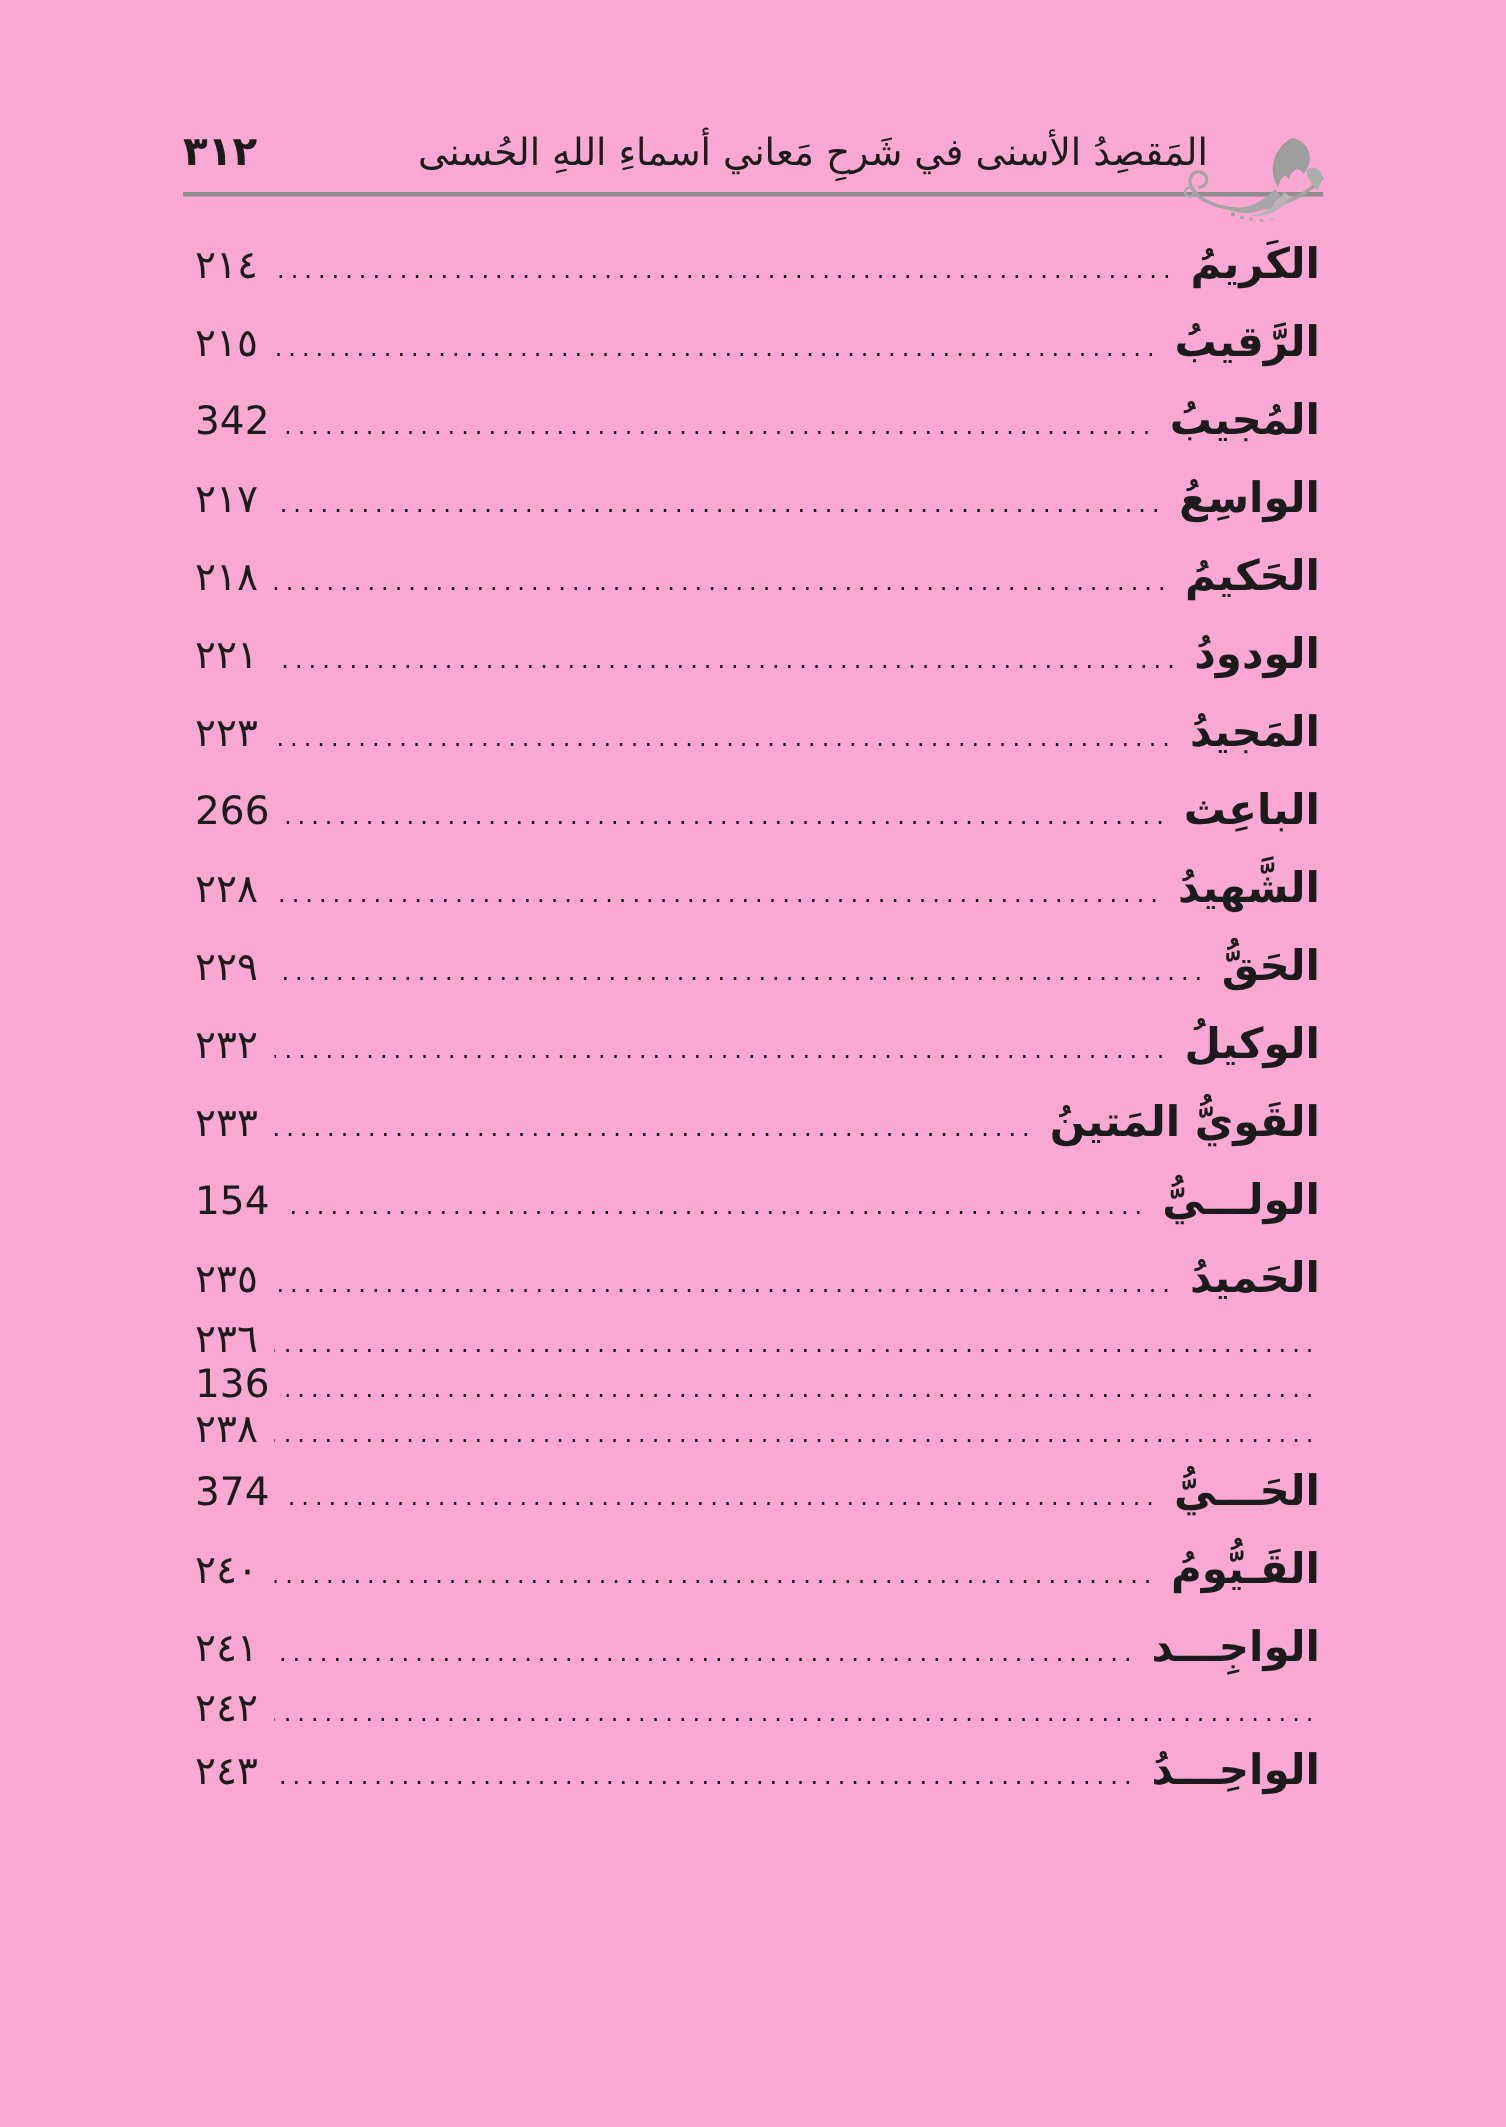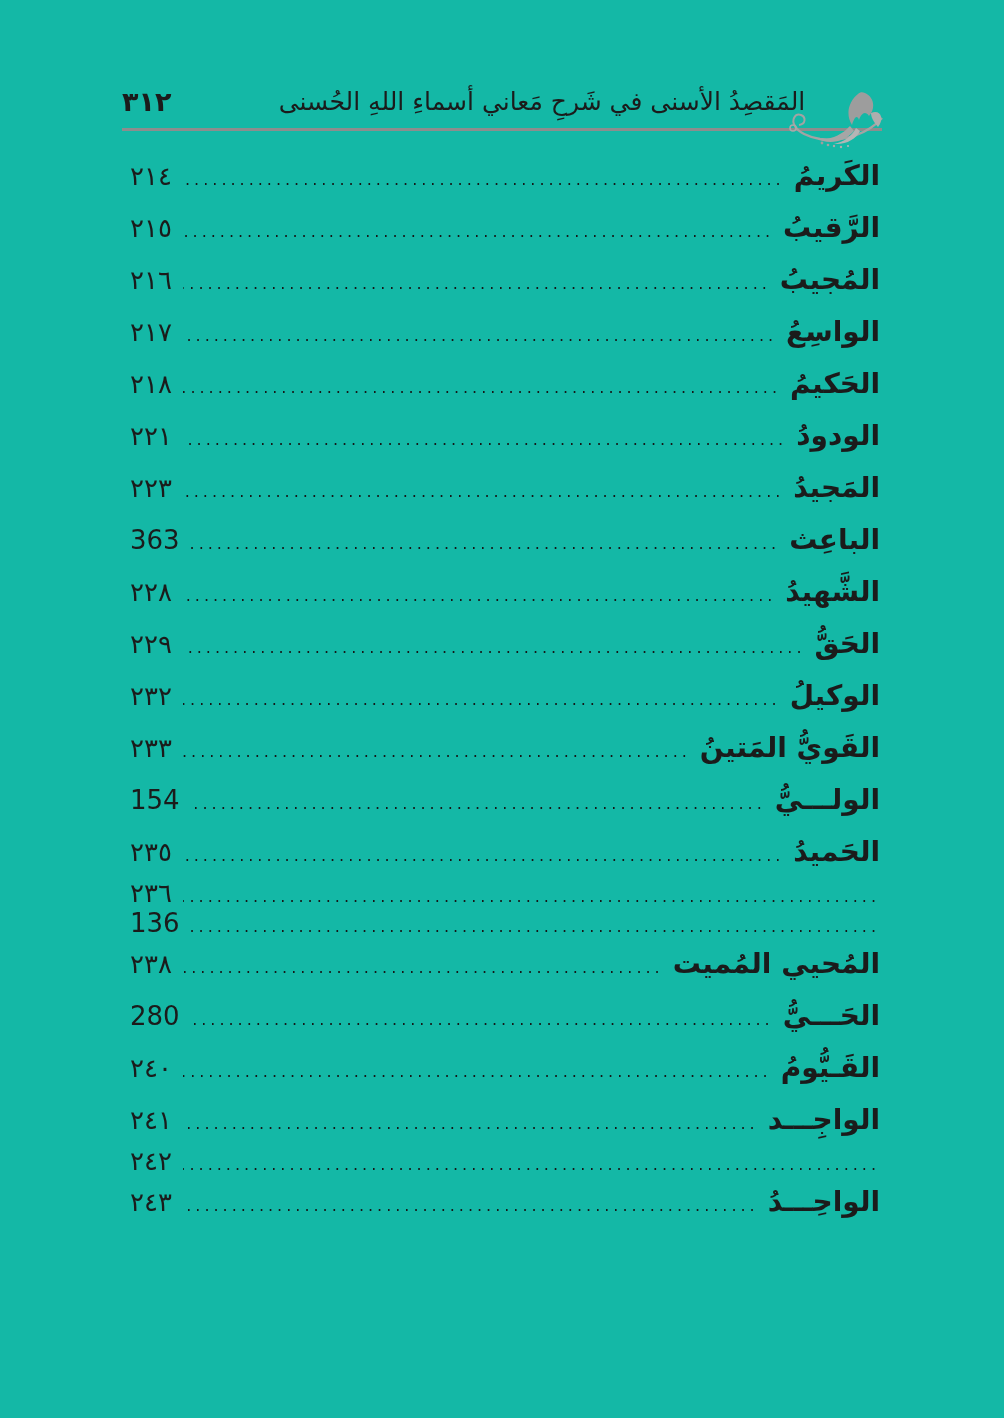--- a/index.html
+++ b/index.html
@@ -1,20 +1,20 @@
 <!DOCTYPE html>
 <html lang="ar" dir="rtl"><head>
 <meta charset="utf-8">
 <style>
   html,body{margin:0;padding:0;background:#e8e8e8;}
   .page{
     position:relative;
     width:1004px;height:1418px;
     margin:0 auto;
-    background:#14b8a6;
+    background:#f9a8d4;
     font-family:"DejaVu Sans",sans-serif;
     color:#1b1b1b;
     direction:rtl;
     overflow:hidden;
   }
   
   .header{
     position:absolute;
     top:76px;right:122px;left:122px;
     height:58px;
@@ -122,21 +122,21 @@
 
   <div class="toc-row">
     <span class="toc-name">الرَّقيبُ</span>
     <span class="toc-dots"></span>
     <span class="toc-page">٢١٥</span>
   </div>
 
   <div class="toc-row">
     <span class="toc-name">المُجيبُ</span>
     <span class="toc-dots"></span>
-    <span class="toc-page">٢١٦</span>
+    <span class="toc-page">342</span>
   </div>
 
   <div class="toc-row">
     <span class="toc-name">الواسِعُ</span>
     <span class="toc-dots"></span>
     <span class="toc-page">٢١٧</span>
   </div>
 
   <div class="toc-row">
     <span class="toc-name">الحَكيمُ</span>
@@ -152,21 +152,21 @@
 
   <div class="toc-row">
     <span class="toc-name">المَجيدُ</span>
     <span class="toc-dots"></span>
     <span class="toc-page">٢٢٣</span>
   </div>
 
   <div class="toc-row">
     <span class="toc-name">الباعِث</span>
     <span class="toc-dots"></span>
-    <span class="toc-page">363</span>
+    <span class="toc-page">266</span>
   </div>
 
   <div class="toc-row">
     <span class="toc-name">الشَّهيدُ</span>
     <span class="toc-dots"></span>
     <span class="toc-page">٢٢٨</span>
   </div>
 
   <div class="toc-row">
     <span class="toc-name">الحَقُّ</span>
@@ -202,29 +202,28 @@
     <span class="toc-dots"></span>
     <span class="toc-page">٢٣٦</span>
   </div>
 
   <div class="toc-row">
     <span class="toc-dots"></span>
     <span class="toc-page">136</span>
   </div>
 
   <div class="toc-row">
-    <span class="toc-name">المُحيي المُميت</span>
     <span class="toc-dots"></span>
     <span class="toc-page">٢٣٨</span>
   </div>
 
   <div class="toc-row">
     <span class="toc-name">الحَـــيُّ</span>
     <span class="toc-dots"></span>
-    <span class="toc-page">280</span>
+    <span class="toc-page">374</span>
   </div>
 
   <div class="toc-row">
     <span class="toc-name">القَـيُّومُ</span>
     <span class="toc-dots"></span>
     <span class="toc-page">٢٤٠</span>
   </div>
 
   <div class="toc-row">
     <span class="toc-name">الواجِـــد</span>

